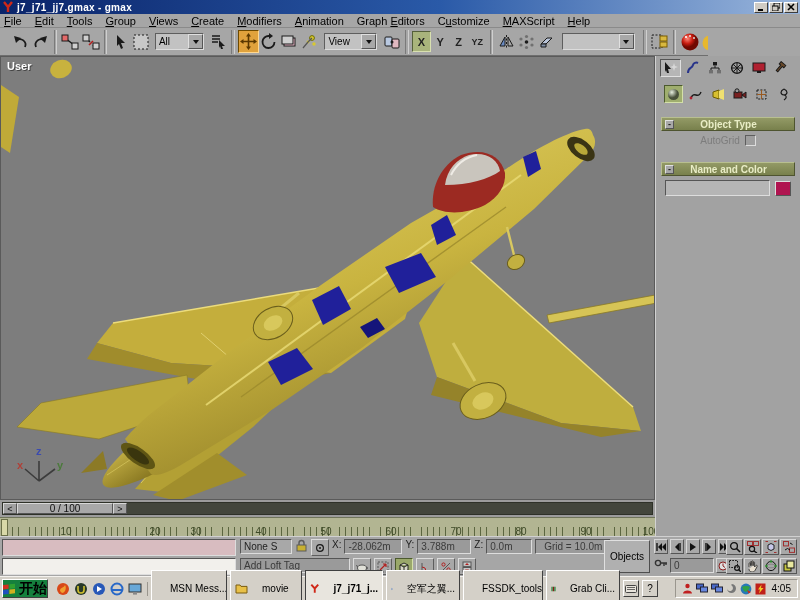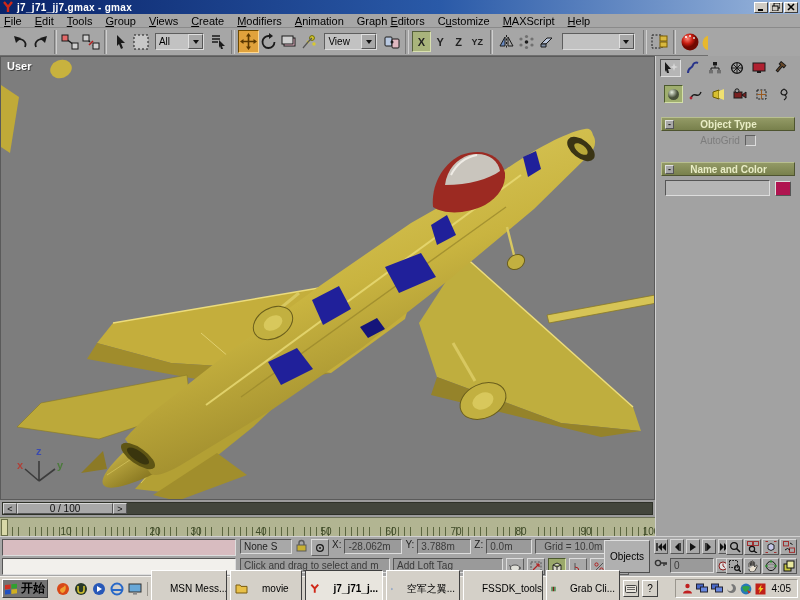--- a/index.html
+++ b/index.html
@@ -69,21 +69,21 @@
   #listener-pink{position:absolute;left:2px;top:2px;width:234px;height:17px;background:#d8bcc0;border:1px solid;border-color:#555 #ddd #ddd #555}
   #listener-white{position:absolute;left:2px;top:21px;width:234px;height:17px;background:#f2f0ec;border:1px solid;border-color:#555 #ddd #ddd #555}
   .srow{position:absolute;left:240px;height:18px;display:flex;align-items:flex-start;gap:3px}
   .sfield{height:15px;background:#9a9a9a;border:1px solid;border-color:#555 #ddd #ddd #555;color:#3a3a3a;font-size:10px;display:flex;align-items:center;padding:0 3px}
   .slabel{font-size:10px;color:#222}
   #animate-btn{position:absolute;left:604px;top:3px;width:46px;height:33px;background:#b0b0b0;border:1px solid;border-color:#e0e0e0 #4e4e4e #4e4e4e #e0e0e0;font-size:10px;color:#000;display:flex;align-items:center;justify-content:center}
   .pbtn{width:14px;height:15px;background:#a8a8a8;border:1px solid;border-color:#d8d8d8 #555 #555 #d8d8d8;display:flex;align-items:center;justify-content:center}
   .navbtn{width:17px;height:16px;background:#a8a8a8;border:1px solid;border-color:#d8d8d8 #555 #555 #d8d8d8;display:flex;align-items:center;justify-content:center}
   
   #taskbar{position:absolute;left:0;top:576px;width:800px;height:24px;background:#d4d0c8;border-top:1px solid #f4f2ee;display:flex;align-items:center;padding:0 2px;gap:3px}
-  #startbtn{width:46px;height:19px;background:#737373;border:1px solid;border-color:#fff #404040 #404040 #fff;display:flex;align-items:center;justify-content:center;gap:3px;font-weight:bold;font-size:12px;color:#000}
+  #startbtn{width:46px;height:19px;background:#15803d;border:1px solid;border-color:#fff #404040 #404040 #fff;display:flex;align-items:center;justify-content:center;gap:3px;font-weight:bold;font-size:14px;color:#000}
   #quicklaunch{display:flex;align-items:center;gap:4px;padding:0 5px;border-right:1px solid #9a968e}
   .task{height:37px;display:flex;align-items:center;gap:14px;background:#d4d0c8;border:1px solid;border-color:#fff #404040 #404040 #fff;padding:0 4px;font-size:10px;color:#000;overflow:hidden;white-space:nowrap}
   .task.pressed{border-color:#404040 #fff #fff #404040;background:#e8e5de;font-weight:bold}
   #tray{margin-left:auto;height:19px;display:flex;align-items:center;gap:3px;background:#d4d0c8;border:1px solid;border-color:#9a968e #fff #fff #9a968e;padding:0 6px}
   #clock{font-size:10px;color:#000;margin-left:3px}
   .tinybtn{width:16px;height:17px;background:#d4d0c8;border:1px solid;border-color:#fff #404040 #404040 #fff;display:flex;align-items:center;justify-content:center;font-size:10px}
 </style>
 </head>
 <body>
 
@@ -516,21 +516,20 @@
     <span class="slabel">X:</span>
     <span class="sfield" style="width:58px">-28.062m</span>
     <span class="slabel">Y:</span>
     <span class="sfield" style="width:54px">3.788m</span>
     <span class="slabel">Z:</span>
     <span class="sfield" style="width:46px">0.0m</span>
     <span class="sfield" style="width:76px;justify-content:center">Grid = 10.0m</span>
   </div>
 
   <div class="srow" style="top:21px">
-    <span class="sfield" style="width:150px">Click and drag to select and m</span>
     <span class="sfield" style="width:110px">Add Loft Tag</span>
     <span class="tbsm raised">
         <svg width="12" height="10" viewBox="0 0 12 10">
           <ellipse cx="6" cy="6" rx="4.5" ry="3" fill="#e0e0d8" stroke="#555"></ellipse>
           <path d="M10.5 5 c1.5 0 1.5 2 0 2 M1.5 5 L0.5 3" stroke="#555" fill="none"></path>
         </svg>
       </span>
     <span class="tbsm raised">
         <svg width="12" height="12" viewBox="0 0 12 12">
           <rect x="1" y="1" width="10" height="10" fill="none" stroke="#555" stroke-dasharray="2 1.4"></rect>

